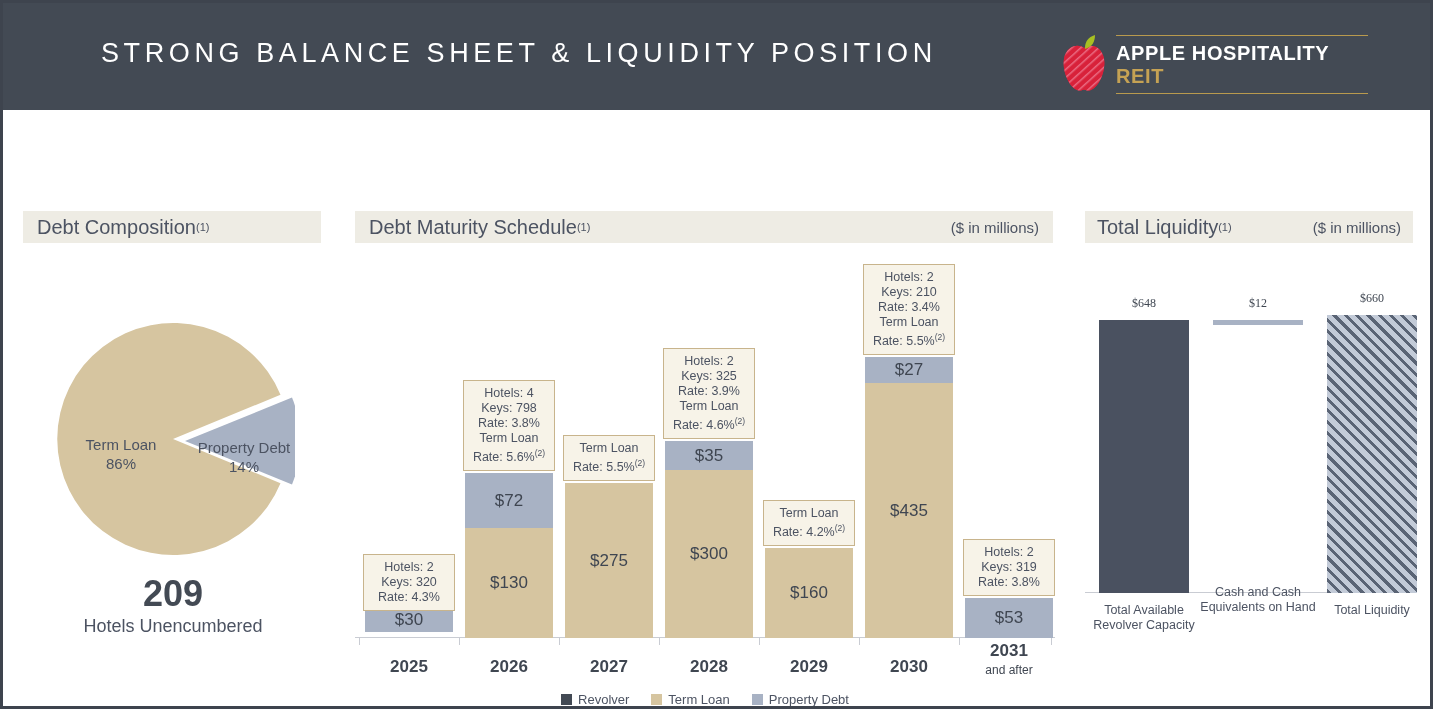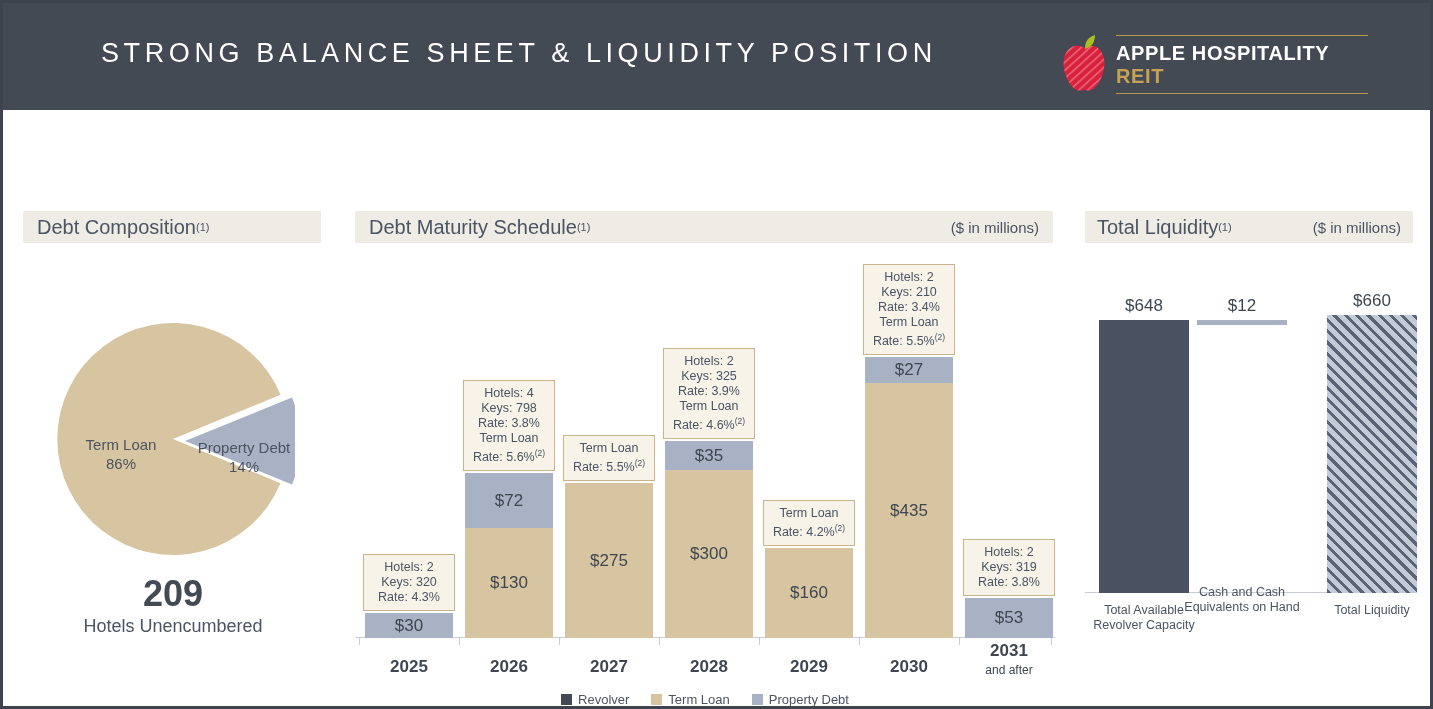--- a/index.html
+++ b/index.html
@@ -137,21 +137,21 @@
   .lg { display: flex; align-items: center; gap: 6px;
         font-size: 13px; color: #4c5362; }
   .sw { width: 11px; height: 11px; display: inline-block; }
 
   
   #liq { position: absolute; left: 1082px; top: 252px; width: 330px; height: 420px; }
   #liq-baseline { position:absolute; left:0; bottom:82px; width:330px; height:1px; background:#c9ccd3; }
   .lbar { position: absolute; }
   .lbar .v {
     position: absolute; left: 0; width: 100%; text-align: center;
-    font-size: 17px; color: #3f4651; top: -24px;
+    font-size: 12px; color: #3f4651; top: -24px; font-family: Liberation Serif, serif;
   }
   .lbar .cap {
     position: absolute; left: -14px; width: calc(100% + 28px);
     text-align: center; font-size: 12.5px; line-height: 15px; color: #4c5362;
     top: 100%; margin-top: 10px;
   }
   .fill-dark   { background: #4a5160; width:100%; height:100%; }
   .fill-light  { background: #a8b2c4; width:100%; height:100%; }
   .fill-hatch  {
     width:100%; height:100%;
@@ -239,21 +239,21 @@
     <div class="tick" style="left:4px"></div>
     <div class="tick" style="left:104px"></div>
     <div class="tick" style="left:204px"></div>
     <div class="tick" style="left:304px"></div>
     <div class="tick" style="left:404px"></div>
     <div class="tick" style="left:504px"></div>
     <div class="tick" style="left:604px"></div>
     <div class="tick" style="left:696px"></div>
 
     <div class="bar-col" style="left:10px; width:88px; height:25px;">
-      <div class="seg prop" style="bottom:0; height:25px;">
+      <div class="seg prop" style="bottom:6px; height:25px;">
         <span>$30</span>
       </div>
     </div>
     <div class="callout" style="left:8px; bottom:100px; width:92px;">
       <div>Hotels: 2</div>
       <div>Keys: 320</div>
       <div>Rate: 4.3%</div>
     </div>
     <div class="xlabel" style="left:10px; width:88px;">
       <span>2025</span>
@@ -375,21 +375,21 @@
 
   <div id="liq">
     <div id="liq-baseline"></div>
 
     <div class="lbar" style="left:14px; bottom:82px; width:90px; height:273px;">
       <div class="v">$648</div>
       <div class="fill-dark"></div>
       <div class="cap">Total Available Revolver Capacity</div>
     </div>
 
-    <div class="lbar" style="left:112px; bottom:350px; width:90px; height:5px;">
+    <div class="lbar" style="left:128px; bottom:350px; width:90px; height:5px;">
       <div class="v">$12</div>
       <div class="fill-light"></div>
       <div class="cap" style="top:auto; bottom:-290px; margin-top:0;">Cash and Cash Equivalents on Hand</div>
     </div>
 
     <div class="lbar" style="left:242px; bottom:82px; width:90px; height:278px;">
       <div class="v">$660</div>
       <div class="fill-hatch"></div>
       <div class="cap">Total Liquidity</div>
     </div>

